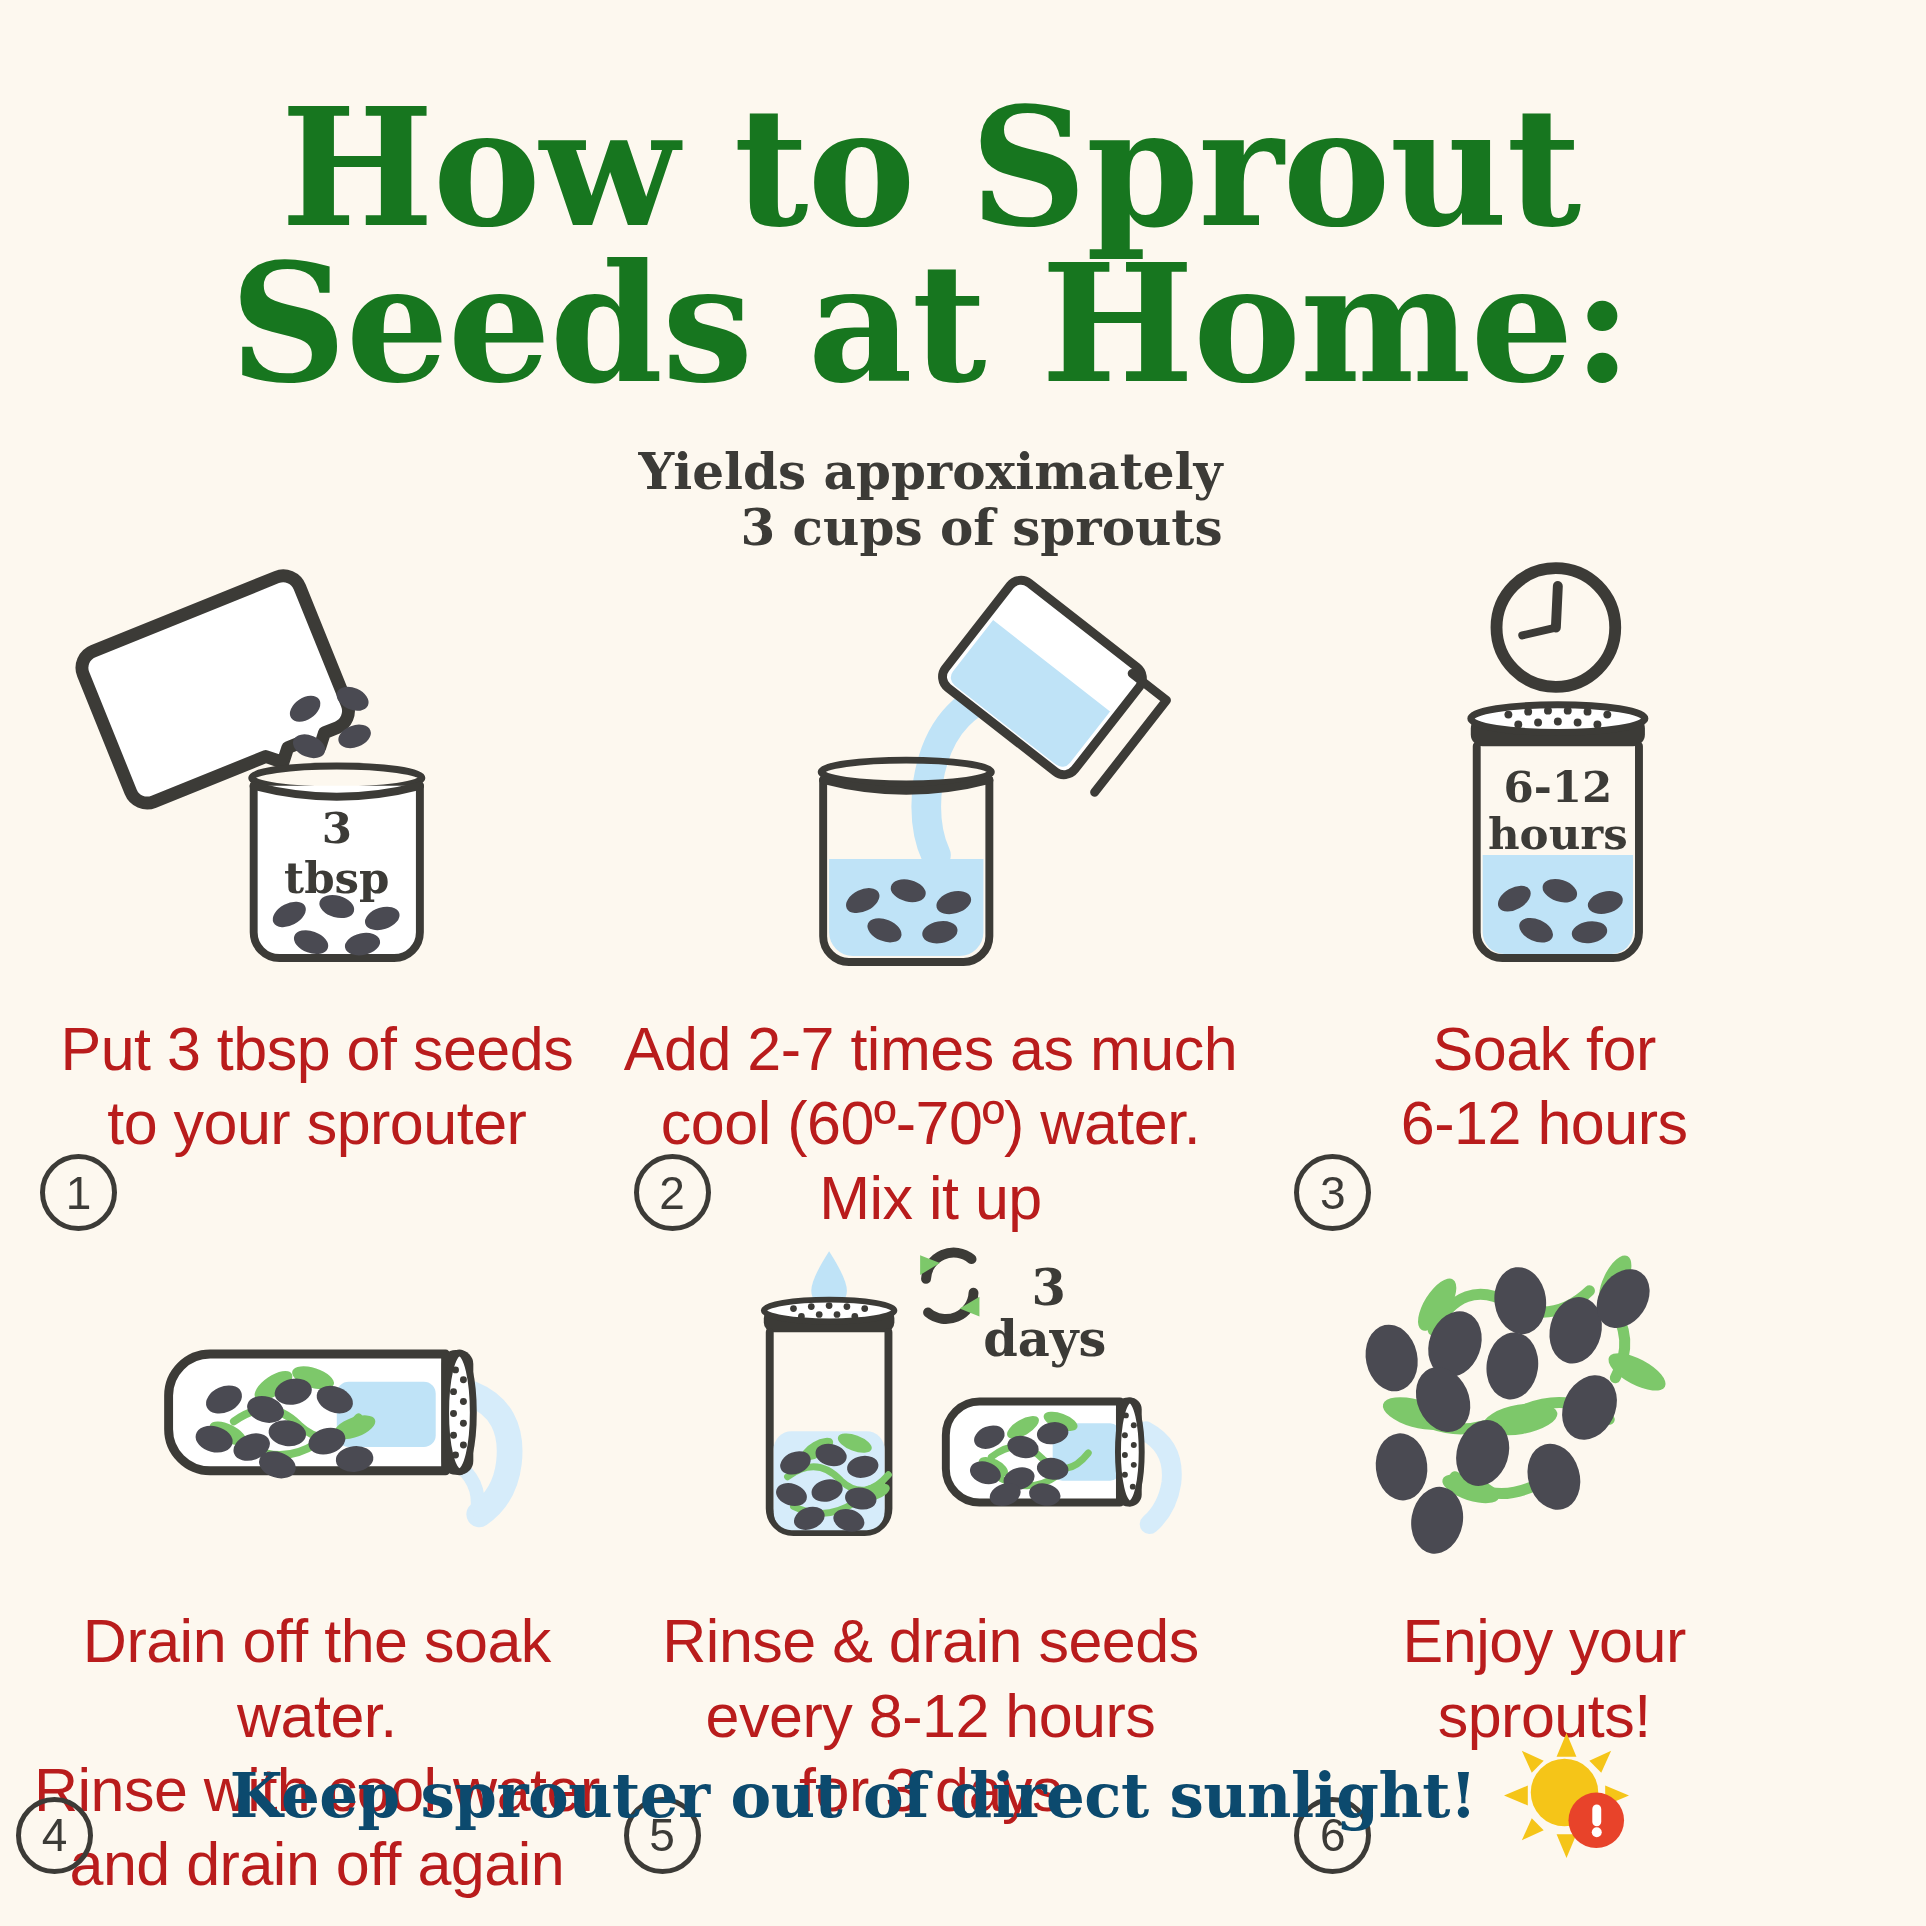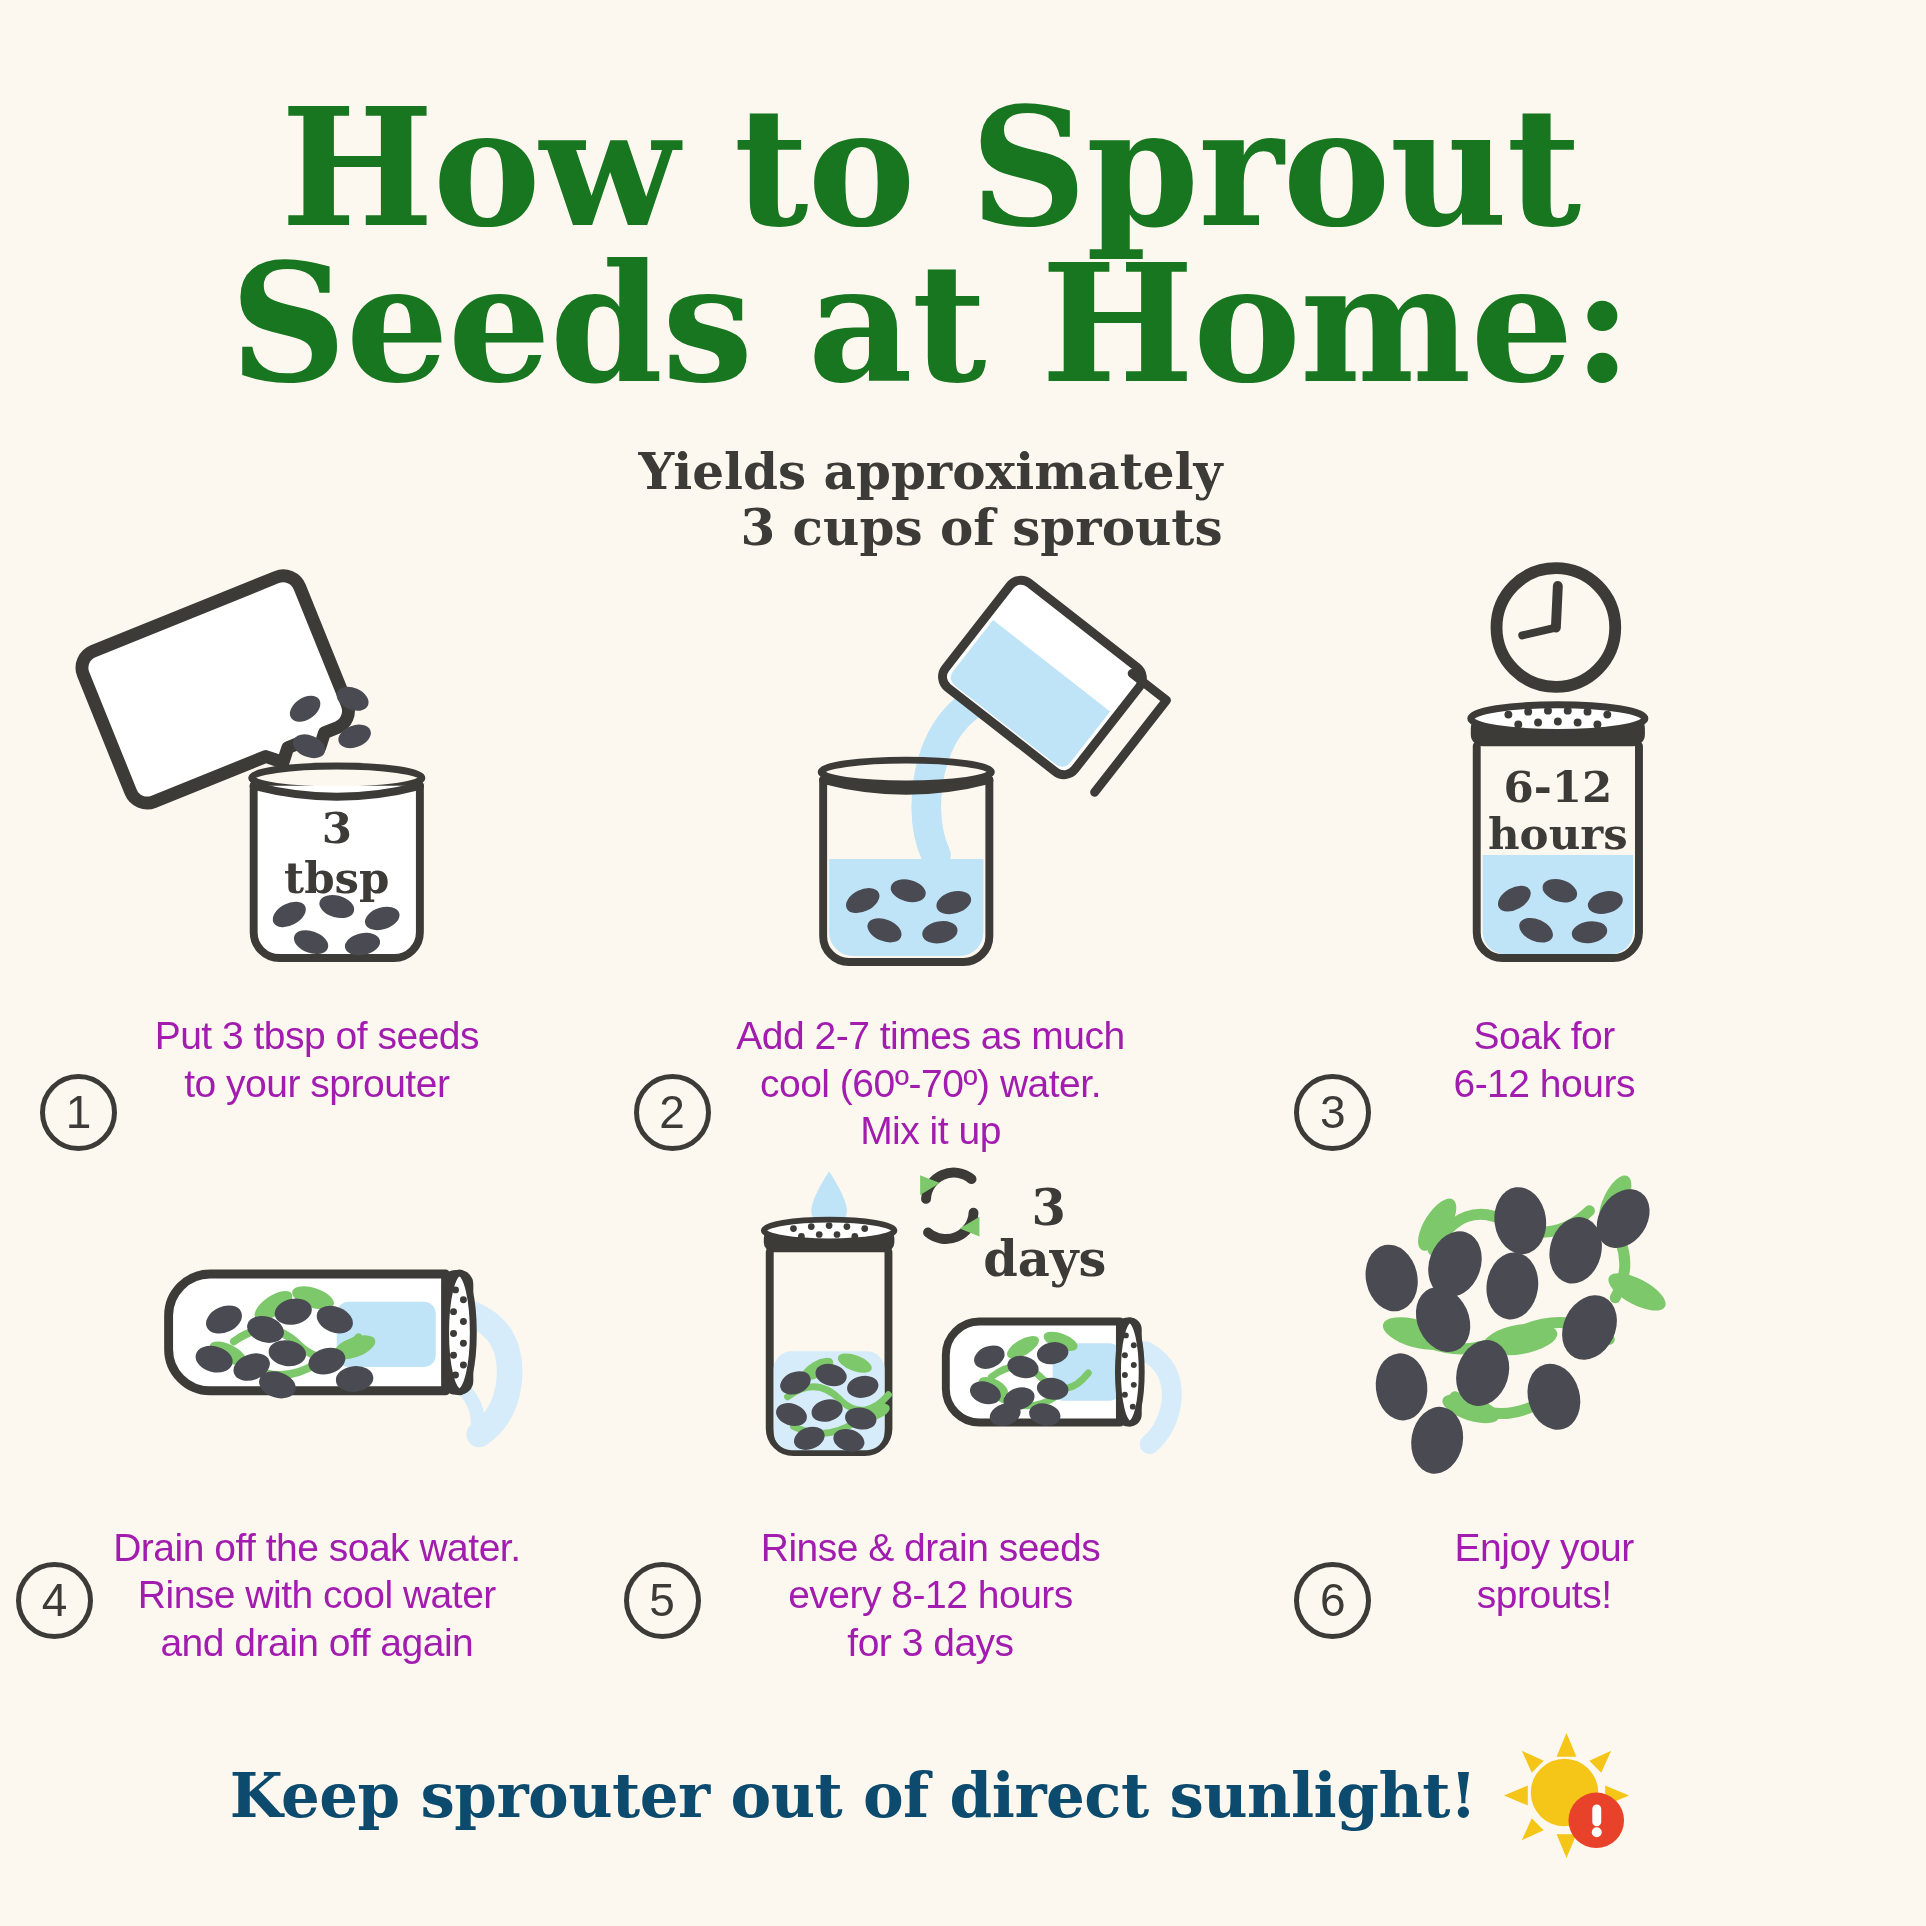--- a/index.html
+++ b/index.html
@@ -93,24 +93,24 @@
     justify-content: center;
     font-family: "Liberation Sans", sans-serif;
     font-size: 46px;
     color: #3C3B37;
     line-height: 1;
     background: transparent;
   }
 
   .caption {
     font-family: "Liberation Sans", sans-serif;
-    font-size: 39px;
+    font-size: 61px;
     line-height: 1.22;
     text-align: center;
-    color: #a21caf;
+    color: #b91c1c;
     margin-top: 34px;
     white-space: pre-line;
     letter-spacing: -0.5px;
   }
 
   
   .s1 .badge { left: 30px;  bottom: 4px; }
   .s2 .badge { left: 10px;  bottom: 4px; }
   .s3 .badge { left: 57px;  bottom: 4px; }
   .s4 .badge { left: 6px;   bottom: 28px; }

